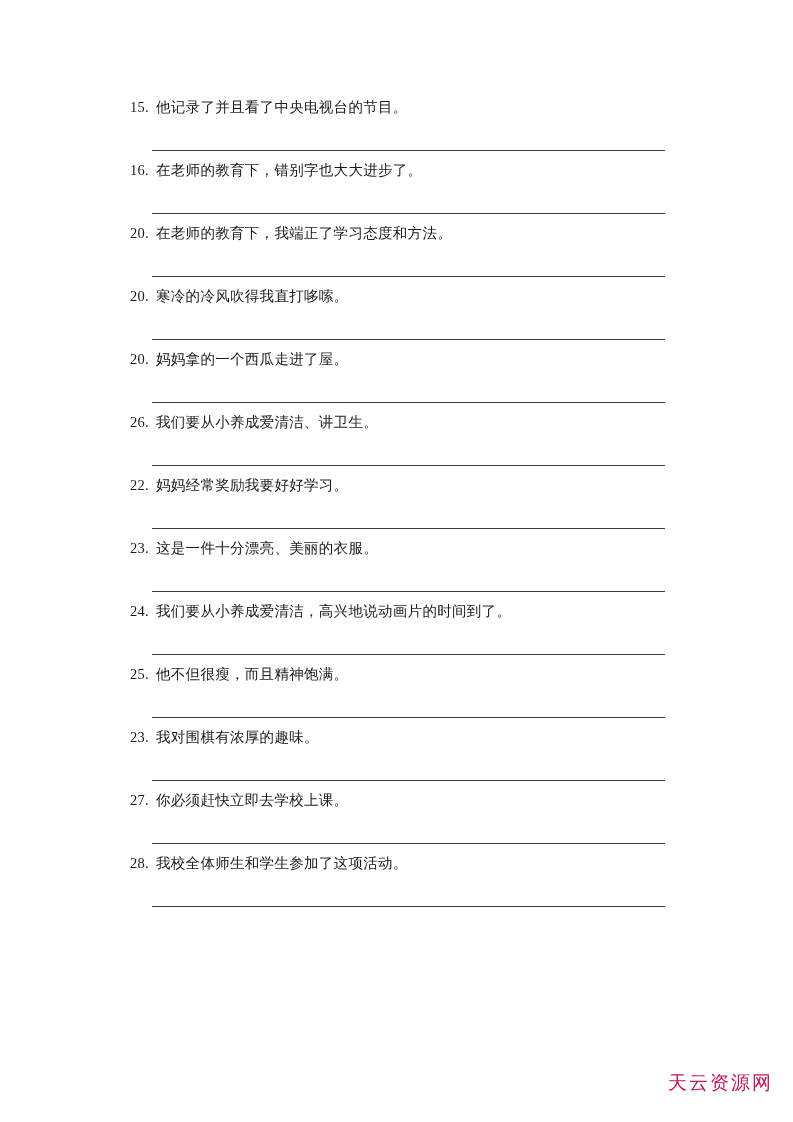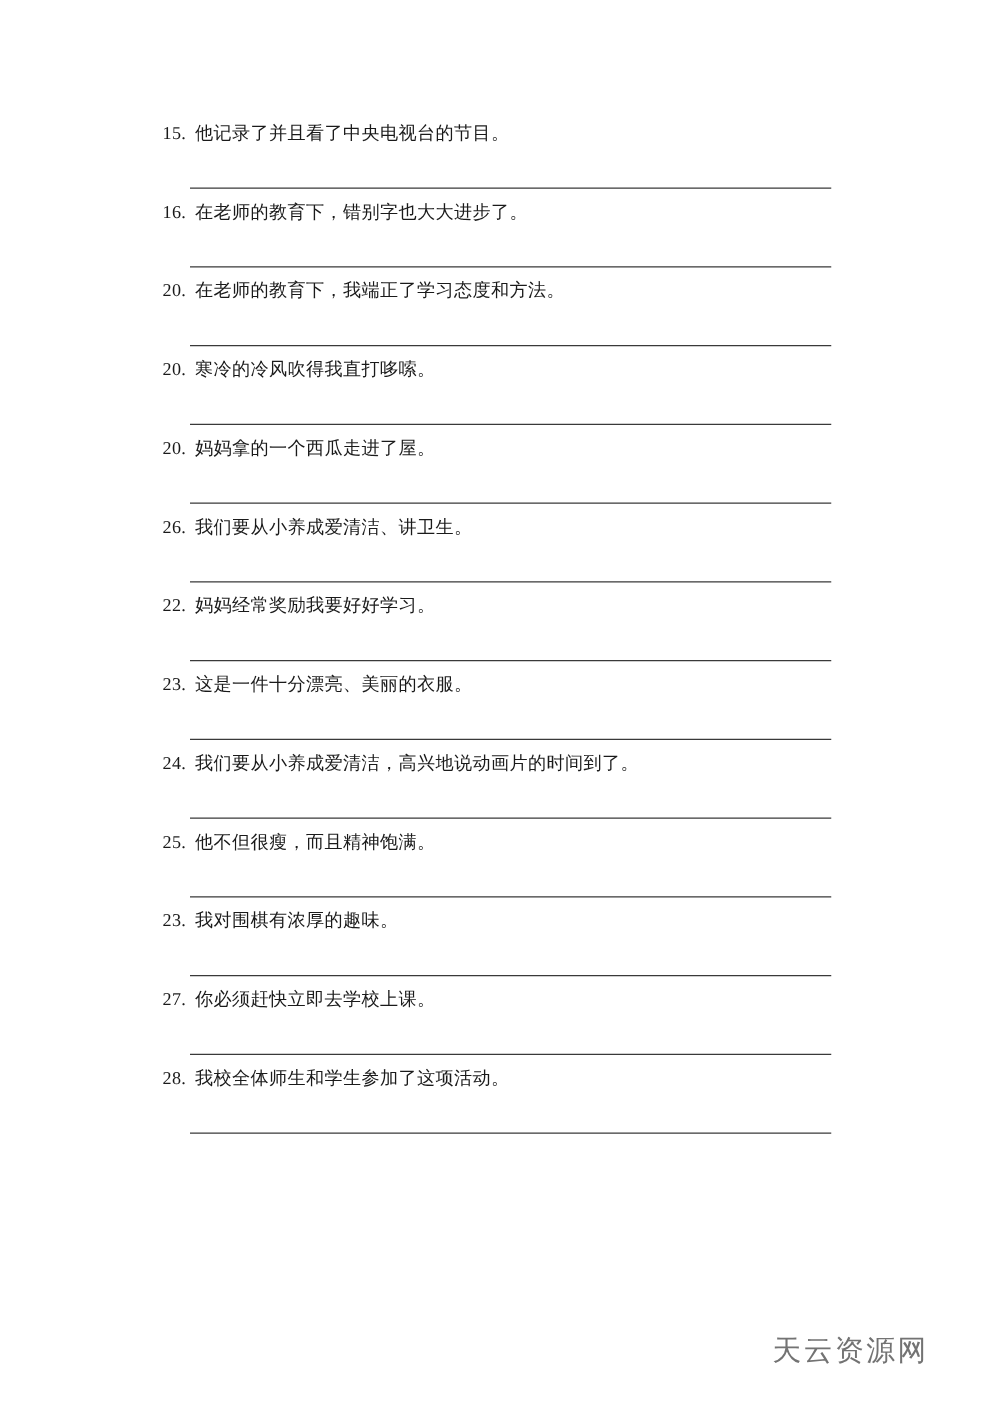--- a/index.html
+++ b/index.html
@@ -53,24 +53,24 @@
     height: 0;
     margin-left: 22px;
     margin-right: 0;
     width: 513px;
   }
   .spacer-gap {
     height: 32px;
   }
   .watermark {
     position: absolute;
-    right: 50px;
+    right: 20px;
     bottom: 26px;
-    font-size: 23px;
-    color: #737373;
+    font-size: 19px;
+    color: #be185d;
     letter-spacing: 2px;
     font-family: "Liberation Serif", "DejaVu Serif", serif;
   }
 </style>
 </head>
 <body>
 
 <div class="page">
   <div class="content">
 

